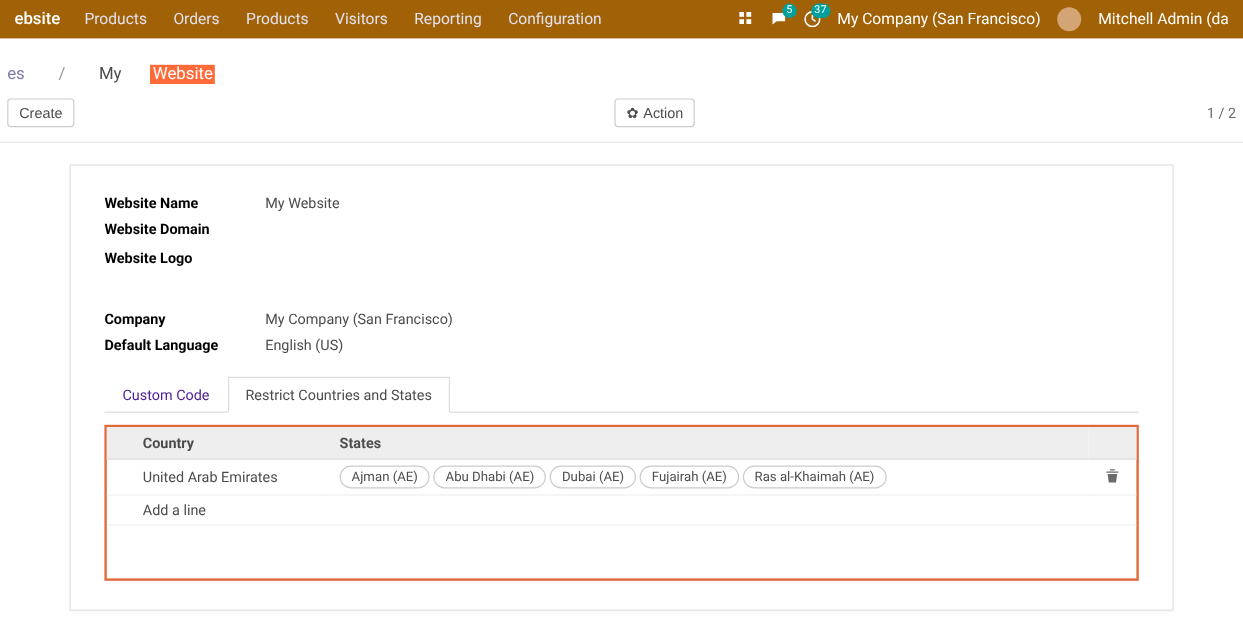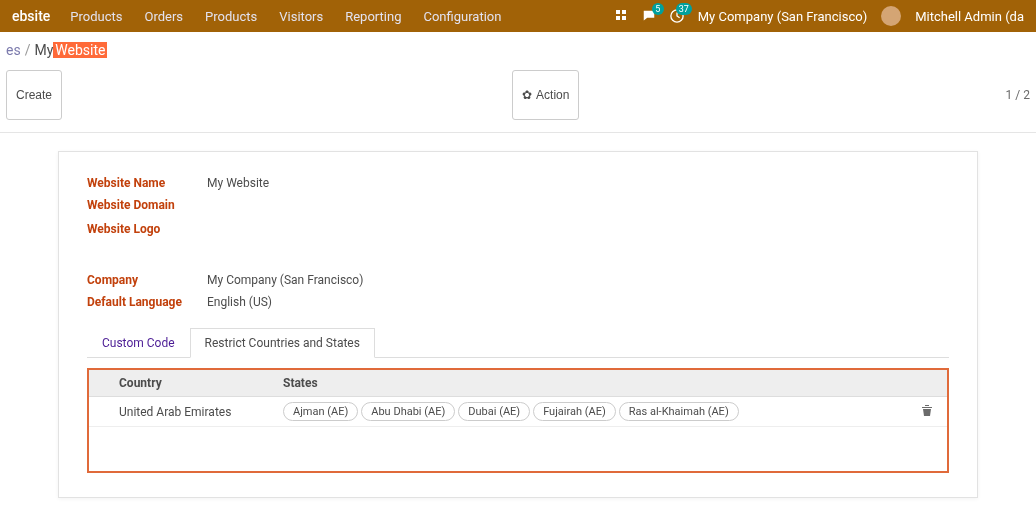--- a/index.html
+++ b/index.html
@@ -17,62 +17,63 @@
     .topbar .nav { display: flex; gap: 22px; flex: 1; }
     .topbar .nav a { color: #e3e2ef; text-decoration: none; font-size: 13px; cursor: pointer; }
     .topbar .right { display: flex; align-items: center; gap: 14px; }
     .icon-btn { position: relative; display: inline-flex; align-items: center; cursor: pointer; }
     .badge { position: absolute; top: -6px; right: -8px; background: #00a09d; color: #fff; font-size: 9px; padding: 1px 3px; border-radius: 7px; min-width: 12px; text-align: center; }
     .company-name { color: #fff; font-size: 13px; }
     .avatar { width: 20px; height: 20px; border-radius: 50%; background: #d4a574; display: inline-block; }
     .user-name { color: #fff; font-size: 13px; }
 
     .breadcrumb-bar {
-      padding: 10px 6px 8px;
+      padding: 22px 6px 8px;
       display: flex;
       align-items: center;
       font-size: 14px;
+      gap: 24px;
     }
     .breadcrumb-bar .crumb { color: #7c7bad; cursor: pointer; }
     .breadcrumb-bar .sep { margin: 0 4px; color: #999; }
     .breadcrumb-bar .current-prefix { color: #4c4c4c; }
     .breadcrumb-bar .highlight { background: #ff6a39; color: #fff; padding: 0 2px; }
 
     .control-bar {
       display: flex;
       align-items: center;
       padding: 4px 6px 12px;
       border-bottom: 1px solid #e5e5e5;
     }
     .btn {
       background: #fff;
       border: 1px solid #ccc;
-      padding: 17px 9px;
+      padding: 4px 9px;
       font-size: 12px;
       cursor: pointer;
       border-radius: 3px;
       color: #4c4c4c;
     }
     .btn-center { margin-left: 450px; display: inline-flex; align-items: center; gap: 4px; }
     .pager { margin-left: auto; font-size: 12px; color: #6b6b6b; display: flex; align-items: center; gap: 6px; }
 
     .form-sheet {
       max-width: 920px;
       margin: 18px auto 30px;
       border: 1px solid #e2e2e2;
       box-shadow: 0 1px 4px rgba(0,0,0,0.05);
       padding: 24px 28px;
       position: relative;
       background: #fff;
     }
 
     .field-row { display: flex; align-items: center; margin-bottom: 8px; }
     .field-row.tall { margin-bottom: 37px; margin-top: 10px; }
-    .field-label { width: 120px; font-weight: bold; font-size: 12px; color: #c2410c; }
-    .field-value { font-size: 12px; color: #4c4c4c; }
+    .field-label { width: 120px; font-weight: bold; font-size: 12px; color: #000000; }
+    .field-value { font-size: 12px; color: #4c4c4c; margin-left: 14px; }
 
     .tabs { display: flex; border-bottom: 1px solid #ddd; margin-top: 18px; }
     .tab { padding: 7px 14px; font-size: 12px; color: #4c1d95; cursor: pointer; border: 1px solid transparent; border-bottom: none; position: relative; top: 1px; }
     .tab.active { background: #fff; border-color: #ddd; border-bottom: 1px solid #fff; color: #4c4c4c; }
 
     .highlight-box {
       border: 2px solid #e06a3a;
       margin-top: 10px;
       padding-bottom: 44px;
     }
@@ -199,17 +200,20 @@
         </tr>
       </thead>
       <tbody id="tbody">
           <tr>
             <td class="col-country">United Arab Emirates</td>
             <td><span class="tag">Ajman (AE)</span><span class="tag">Abu Dhabi (AE)</span><span class="tag">Dubai (AE)</span><span class="tag">Fujairah (AE)</span><span class="tag">Ras al-Khaimah (AE)</span></td>
             <td class="col-trash"><span class="trash-icon"><svg width="12" height="13" viewBox="0 0 12 13">
                   <path fill="#6b6b6b" d="M1 3h10v1H1zM2 5h8l-1 7H3zM4 1h4v1H4z"></path>
                 </svg></span></td>
           </tr>
+          <tr>
+            <td class="col-country" colspan="3"><span class="add-line">Add a line</span></td>
+          </tr>
         </tbody>
     </table>
   </div>
 
 </div>
 
 </body></html>

